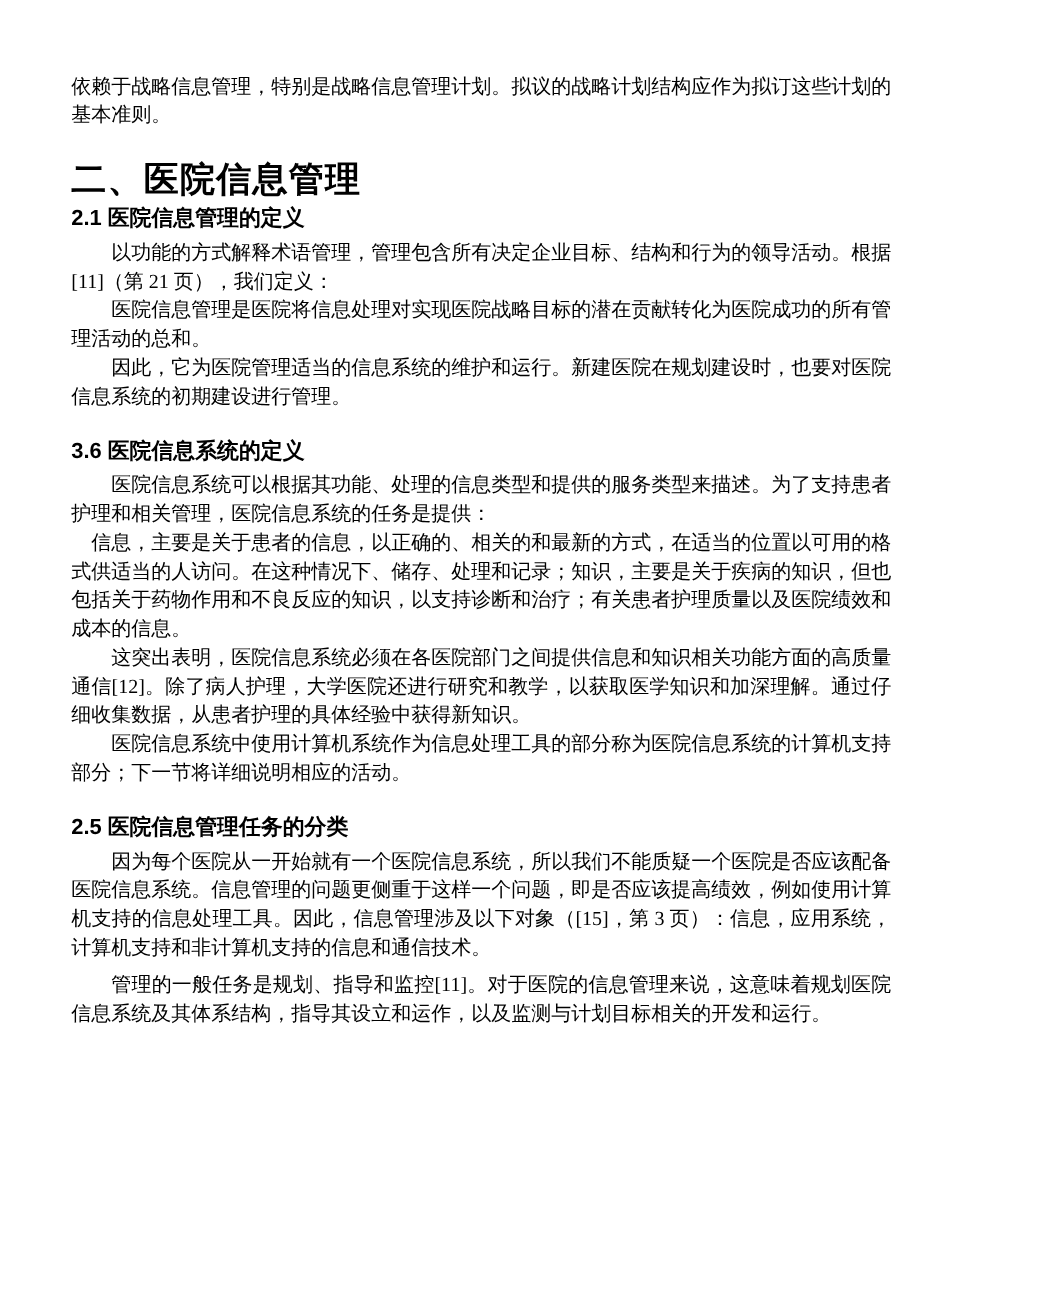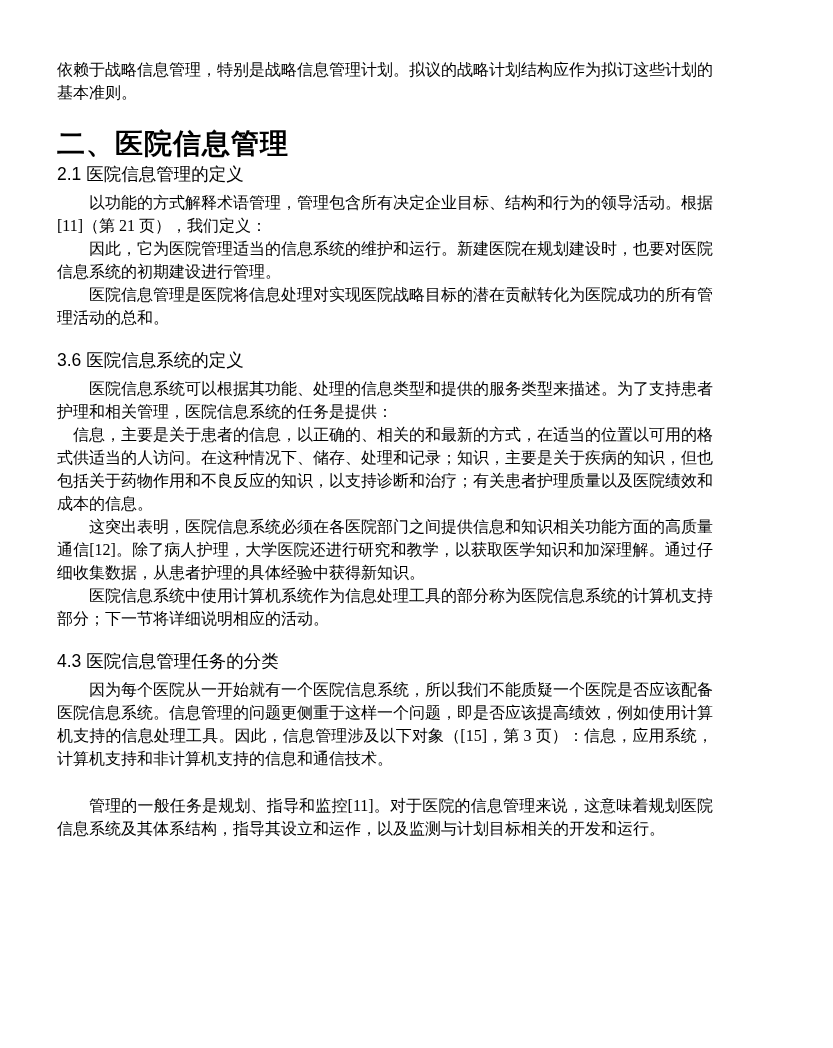--- a/index.html
+++ b/index.html
@@ -20,62 +20,62 @@
     font-size: 16px;
     line-height: 23px;
     text-align: justify;
   }
   .para {
     margin: 0;
     text-indent: 2em;
   }
   .para.no-indent { text-indent: 0; }
   .para.indent-sm { text-indent: 1em; }
-  .para.gap-before { margin-top: 24px; }
+  .para.gap-before { margin-top: 7px; }
   h1.chapter {
     font-family: "Liberation Sans", "DejaVu Sans", sans-serif;
     font-size: 28px;
     line-height: 26px;
     font-weight: bold;
     margin: 27px 0 4px 0;
     text-align: left;
     letter-spacing: 1px;
   }
   h2.subsection {
     font-family: "Liberation Sans", "DejaVu Sans", sans-serif;
     font-size: 17.5px;
     line-height: 22px;
-    font-weight: normal;
+    font-weight: bold;
     margin: 20px 0 6px 0;
     text-align: left;
   }
   h2.subsection.first {
     margin-top: 6px;
   }
 </style>
 </head>
 <body>
 
 <div class="page">
 
   <p class="para no-indent">依赖于战略信息管理，特别是战略信息管理计划。拟议的战略计划结构应作为拟订这些计划的基本准则。</p>
 
   <h1 class="chapter">二、医院信息管理</h1>
 
   <h2 class="subsection first">2.1 医院信息管理的定义</h2>
 
   <p class="para">以功能的方式解释术语管理，管理包含所有决定企业目标、结构和行为的领导活动。根据[11]（第 21 页），我们定义：</p>
+  <p class="para">医院信息管理是医院将信息处理对实现医院战略目标的潜在贡献转化为医院成功的所有管理活动的总和。</p>
   <p class="para">因此，它为医院管理适当的信息系统的维护和运行。新建医院在规划建设时，也要对医院信息系统的初期建设进行管理。</p>
-  <p class="para">医院信息管理是医院将信息处理对实现医院战略目标的潜在贡献转化为医院成功的所有管理活动的总和。</p>
 
   <h2 class="subsection">3.6 医院信息系统的定义</h2>
 
   <p class="para">医院信息系统可以根据其功能、处理的信息类型和提供的服务类型来描述。为了支持患者护理和相关管理，医院信息系统的任务是提供：</p>
   <p class="para indent-sm">信息，主要是关于患者的信息，以正确的、相关的和最新的方式，在适当的位置以可用的格式供适当的人访问。在这种情况下、储存、处理和记录；知识，主要是关于疾病的知识，但也包括关于药物作用和不良反应的知识，以支持诊断和治疗；有关患者护理质量以及医院绩效和成本的信息。</p>
   <p class="para">这突出表明，医院信息系统必须在各医院部门之间提供信息和知识相关功能方面的高质量通信[12]。除了病人护理，大学医院还进行研究和教学，以获取医学知识和加深理解。通过仔细收集数据，从患者护理的具体经验中获得新知识。</p>
   <p class="para">医院信息系统中使用计算机系统作为信息处理工具的部分称为医院信息系统的计算机支持部分；下一节将详细说明相应的活动。</p>
 
-  <h2 class="subsection">4.3 医院信息管理任务的分类</h2>
+  <h2 class="subsection">2.5 医院信息管理任务的分类</h2>
 
   <p class="para">因为每个医院从一开始就有一个医院信息系统，所以我们不能质疑一个医院是否应该配备医院信息系统。信息管理的问题更侧重于这样一个问题，即是否应该提高绩效，例如使用计算机支持的信息处理工具。因此，信息管理涉及以下对象（[15]，第 3 页）：信息，应用系统，计算机支持和非计算机支持的信息和通信技术。</p>
   <p class="para gap-before">管理的一般任务是规划、指导和监控[11]。对于医院的信息管理来说，这意味着规划医院信息系统及其体系结构，指导其设立和运作，以及监测与计划目标相关的开发和运行。</p>
 
 </div>
 
 </body></html>

